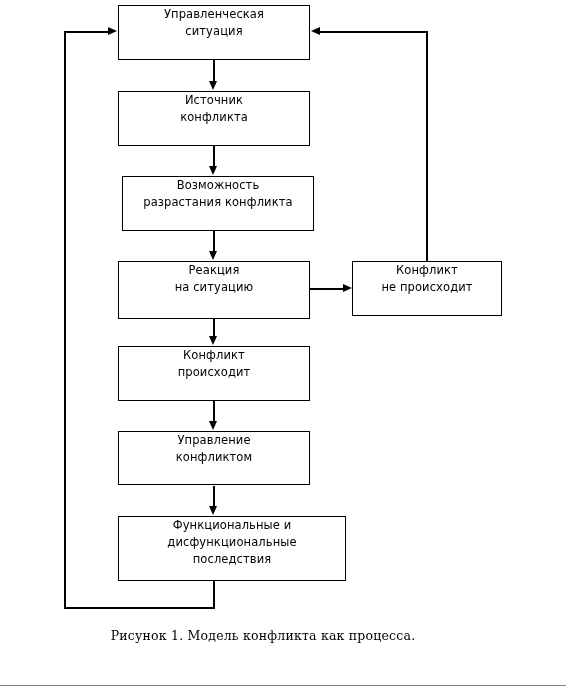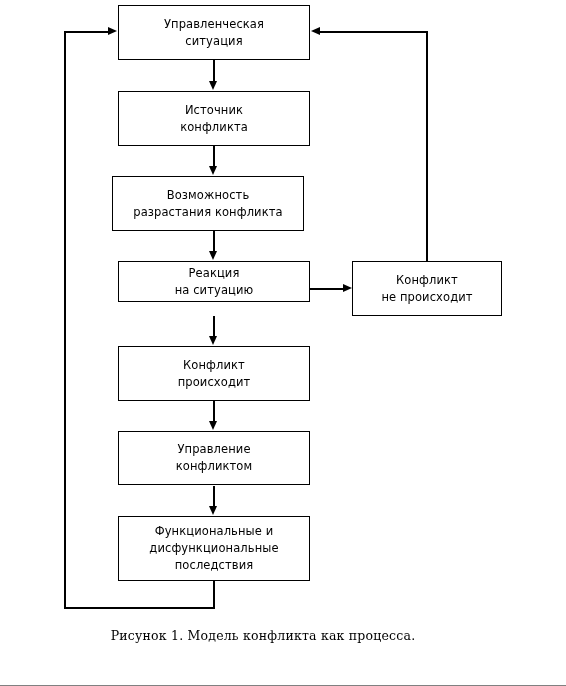--- a/index.html
+++ b/index.html
@@ -18,21 +18,21 @@
     box-sizing: border-box;
     font-family: "DejaVu Sans", sans-serif;
   }
   
   .node {
     position: absolute;
     box-sizing: border-box;
     border: 1.5px solid #000000;
     background: #ffffff;
     display: flex;
-    align-items: center;
+    align-items: flex-start;
     justify-content: center;
     text-align: center;
     font-family: "DejaVu Sans", sans-serif;
     font-size: 11.5px;
     line-height: 17px;
     color: #000000;
     letter-spacing: 0.1px;
     z-index: 3;
   }
   .node-label {
@@ -102,46 +102,46 @@
   <div class="node" style="left:118px; top:5px; width:192px; height:55px;">
     <span class="node-label">Управленческая
 ситуация</span>
   </div>
 
   <div class="node" style="left:118px; top:91px; width:192px; height:55px;">
     <span class="node-label">Источник
 конфликта</span>
   </div>
 
-  <div class="node" style="left:112px; top:176px; width:192px; height:55px;">
+  <div class="node" style="left:122px; top:176px; width:192px; height:55px;">
     <span class="node-label">Возможность
 разрастания конфликта</span>
   </div>
 
-  <div class="node" style="left:118px; top:261px; width:192px; height:41px;">
+  <div class="node" style="left:118px; top:261px; width:192px; height:58px;">
     <span class="node-label">Реакция
 на ситуацию</span>
   </div>
 
   <div class="node" style="left:352px; top:261px; width:150px; height:55px;">
     <span class="node-label">Конфликт
 не происходит</span>
   </div>
 
   <div class="node" style="left:118px; top:346px; width:192px; height:55px;">
     <span class="node-label">Конфликт
 происходит</span>
   </div>
 
   <div class="node" style="left:118px; top:431px; width:192px; height:54px;">
     <span class="node-label">Управление
 конфликтом</span>
   </div>
 
-  <div class="node" style="left:118px; top:516px; width:192px; height:65px;">
+  <div class="node" style="left:118px; top:516px; width:228px; height:65px;">
     <span class="node-label">Функциональные и
 дисфункциональные
 последствия</span>
   </div>
 
   <div class="vline" style="left:213px; top:60px; height:23px;"></div>
   <div class="arrow-down" style="left:209px; top:81px;"></div>
 
   <div class="vline" style="left:213px; top:146px; height:22px;"></div>
   <div class="arrow-down" style="left:209px; top:166px;"></div>

